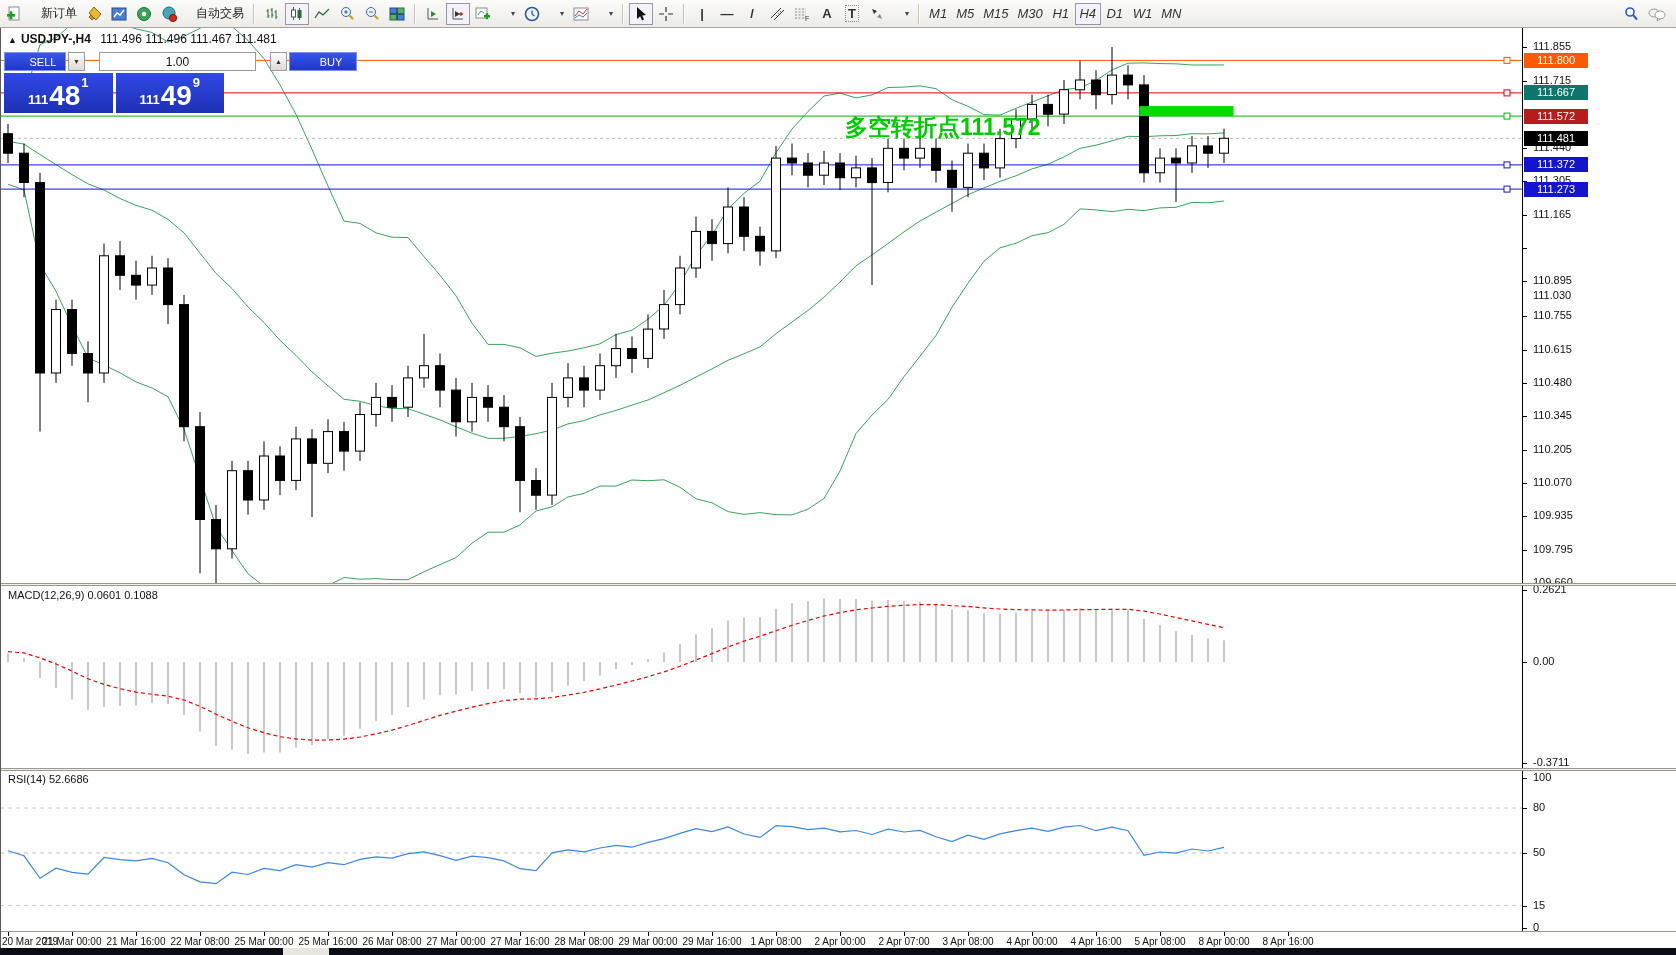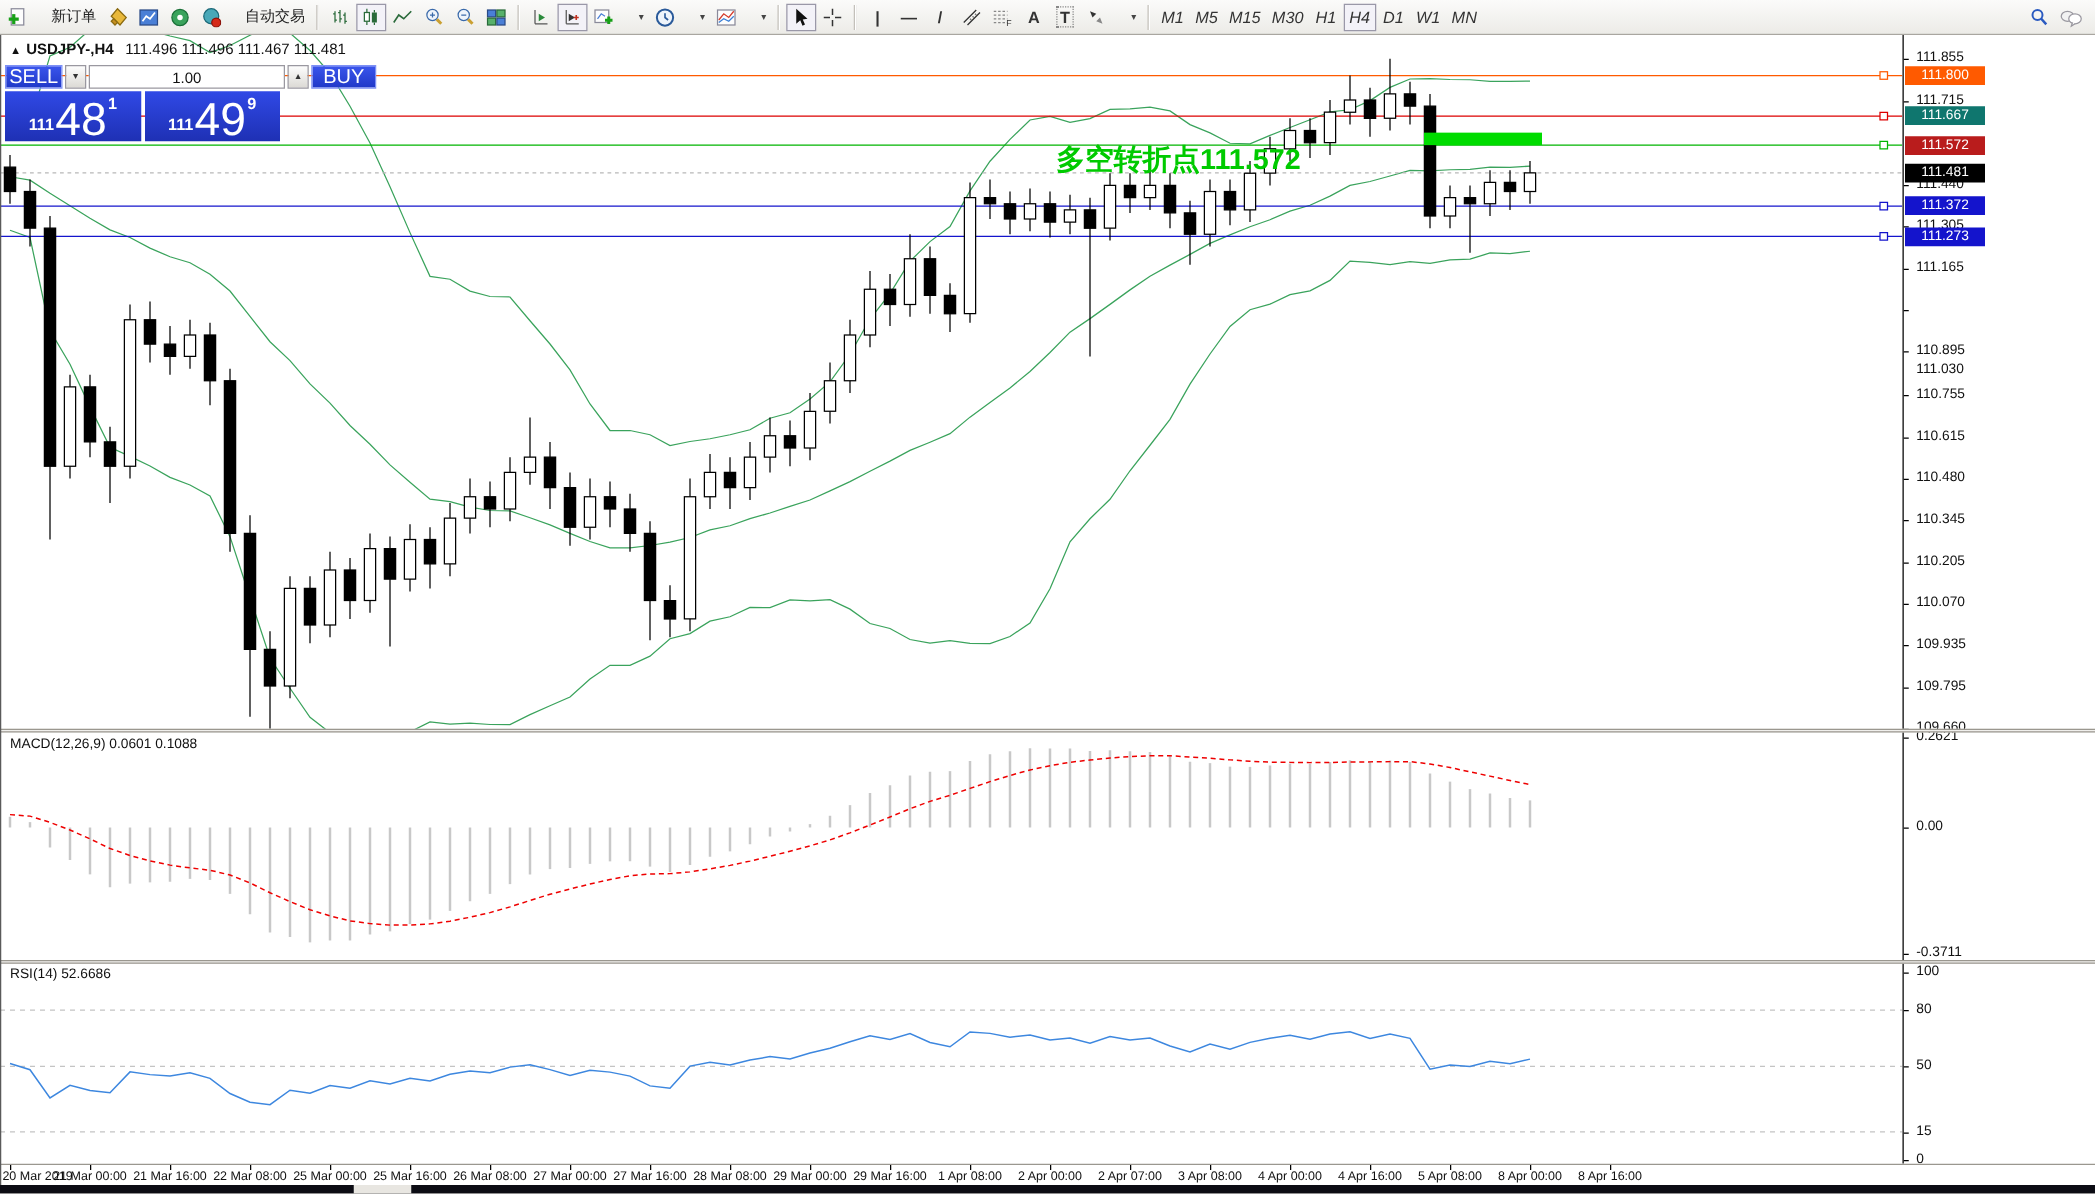--- a/index.html
+++ b/index.html
@@ -39,32 +39,32 @@
   #time-axis{position:absolute;left:0;top:931px;width:1676px;height:17px;background:#fff;
              border-top:1px solid #9a978f;box-sizing:border-box;z-index:2;}
   .ttick{position:absolute;top:0;width:1px;height:4px;background:#000;}
   .ttxt{position:absolute;top:4px;font-size:10px;color:#111;white-space:nowrap;transform:translateX(-50%);}
   .bottom-strip{position:absolute;left:0;top:948px;width:1676px;height:7px;background:#0c0c14;z-index:6;}
   .bottom-gap{position:absolute;left:283px;top:0;width:46px;height:7px;background:#e8e6e1;}
   
   #trade{position:absolute;left:4px;top:52px;width:220px;z-index:7;}
   .trow{display:flex;height:19px;gap:2px;}
   .tp-btn{flex:0 0 44px;background:linear-gradient(#3a55ec,#2038c8);border:1px solid #7d90f5;
-          color:#fff;font-size:16px;display:flex;align-items:center;justify-content:center;}
+          color:#fff;font-size:11px;display:flex;align-items:center;justify-content:center;padding-left:16px;}
   .tp-buy{flex:0 0 50px;}
-  .vol-wrap{flex:1;display:flex;gap:2px;}
+  .vol-wrap{flex:1;display:flex;gap:14px;}
   .spin{width:15px;background:linear-gradient(#fdfdfd,#dcdad5);border:1px solid #9a98a0;
         font-size:7px;color:#333;display:flex;align-items:center;justify-content:center;}
   .vol{flex:1;border:1px solid #9a98a0;font-size:12px;text-align:center;color:#111;
        font-family:"Liberation Sans",sans-serif;padding:0;min-width:0;}
   .prow{display:flex;margin-top:2px;gap:3px;}
   .pbox{flex:1;height:38px;background:linear-gradient(#3049e6,#1e30b4);color:#fff;
         display:flex;align-items:flex-end;justify-content:center;padding-bottom:2px;}
   .pbox .pre{font-size:13px;font-weight:bold;margin-bottom:4px;}
-  .pbox .big{font-size:37px;font-weight:normal;line-height:30px;margin:0 1px;}
+  .pbox .big{font-size:28px;font-weight:bold;line-height:30px;margin:0 1px;}
   .pbox .sup{font-size:13px;font-weight:bold;align-self:flex-start;margin-top:2px;}
   
   #annot{position:absolute;left:845px;top:112px;font-size:23px;font-weight:bold;
          color:#00ca00;z-index:5;letter-spacing:0px;}
   .icon{display:block;}
 </style>
 </head>
 <body>
 
 <div id="app">

